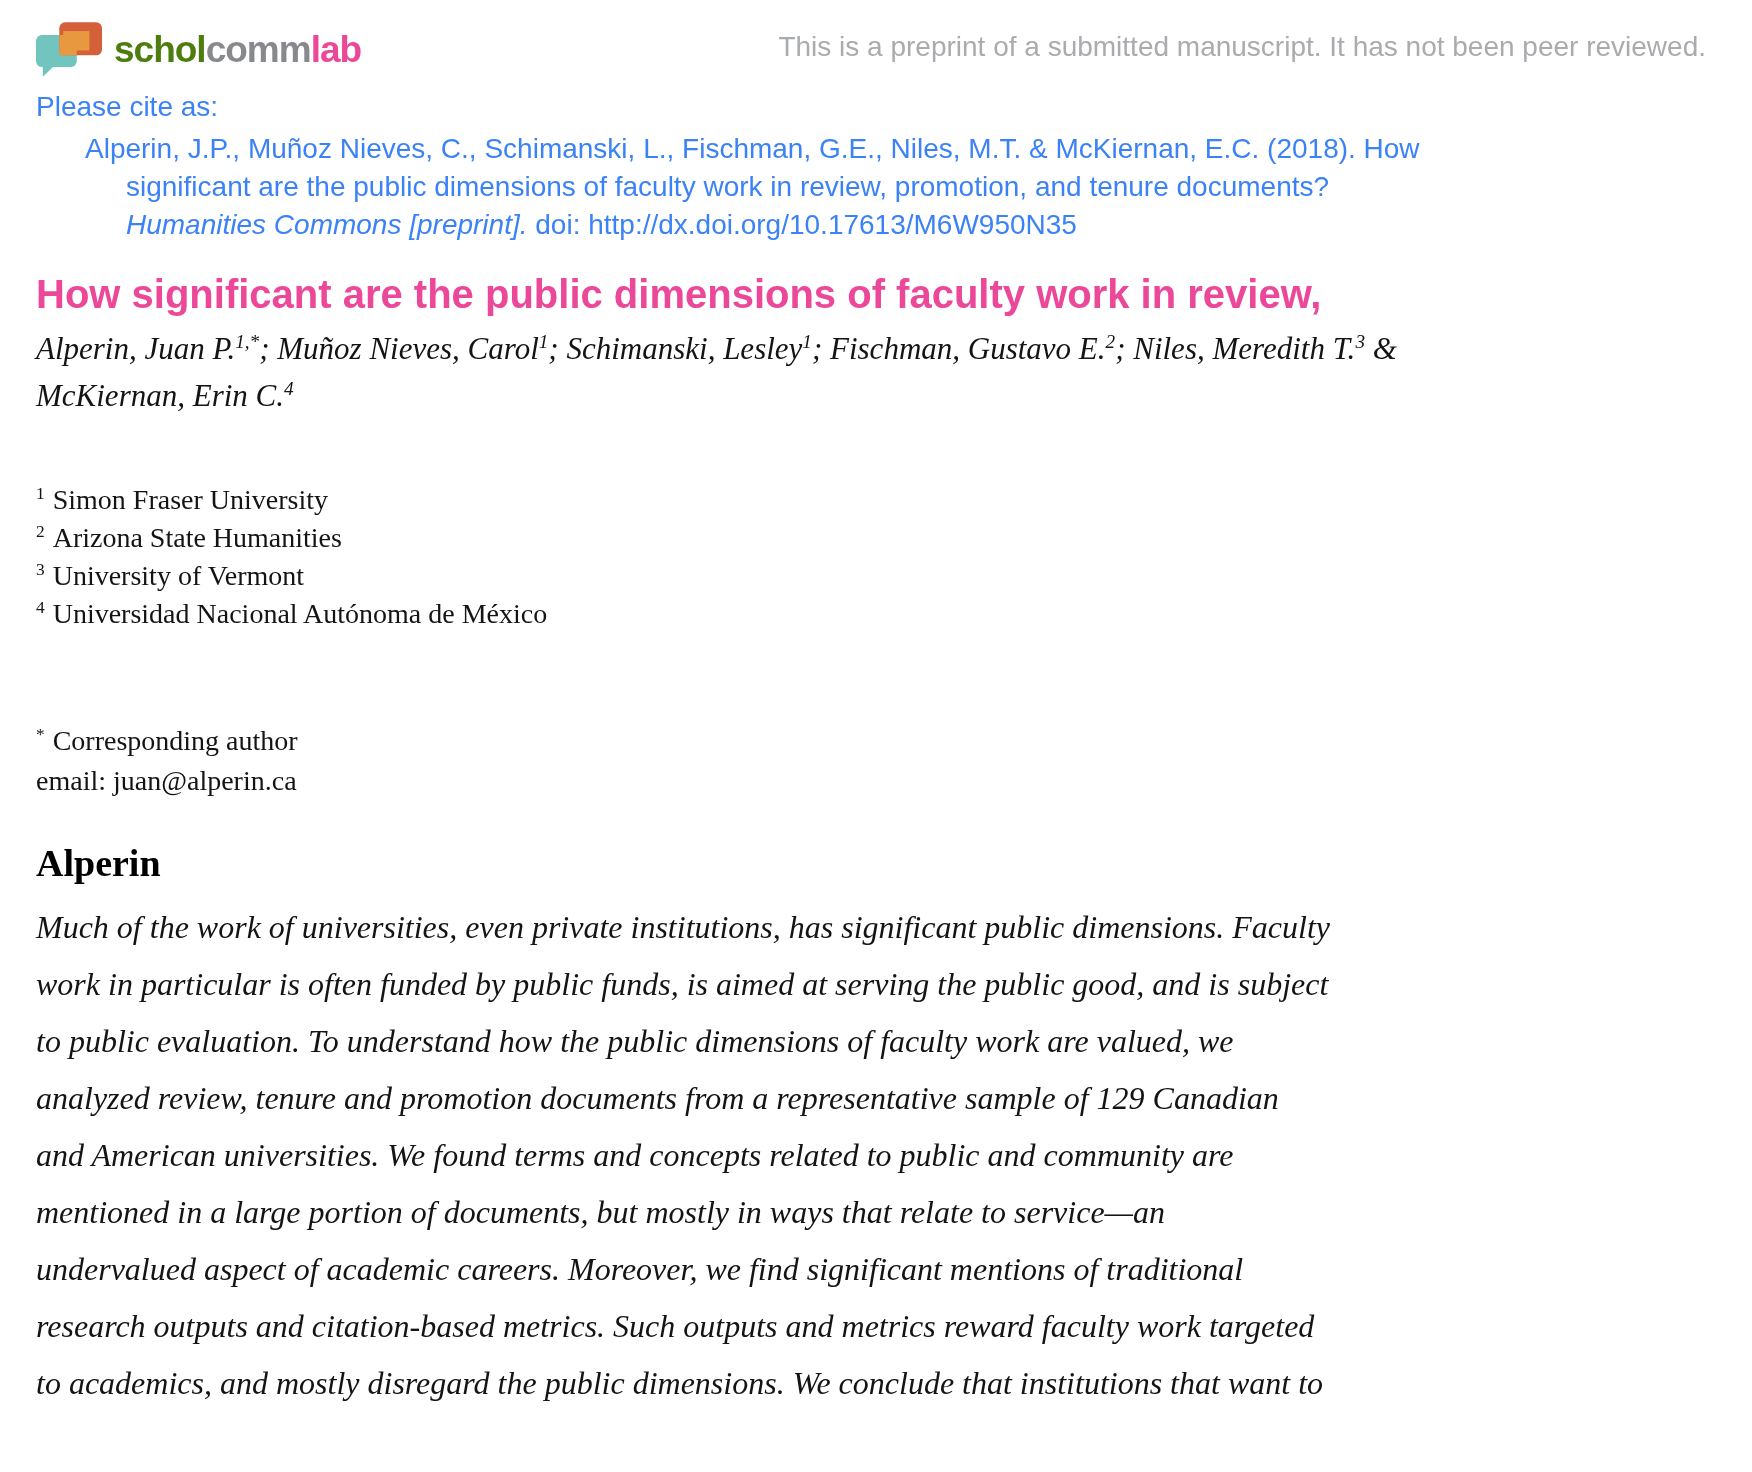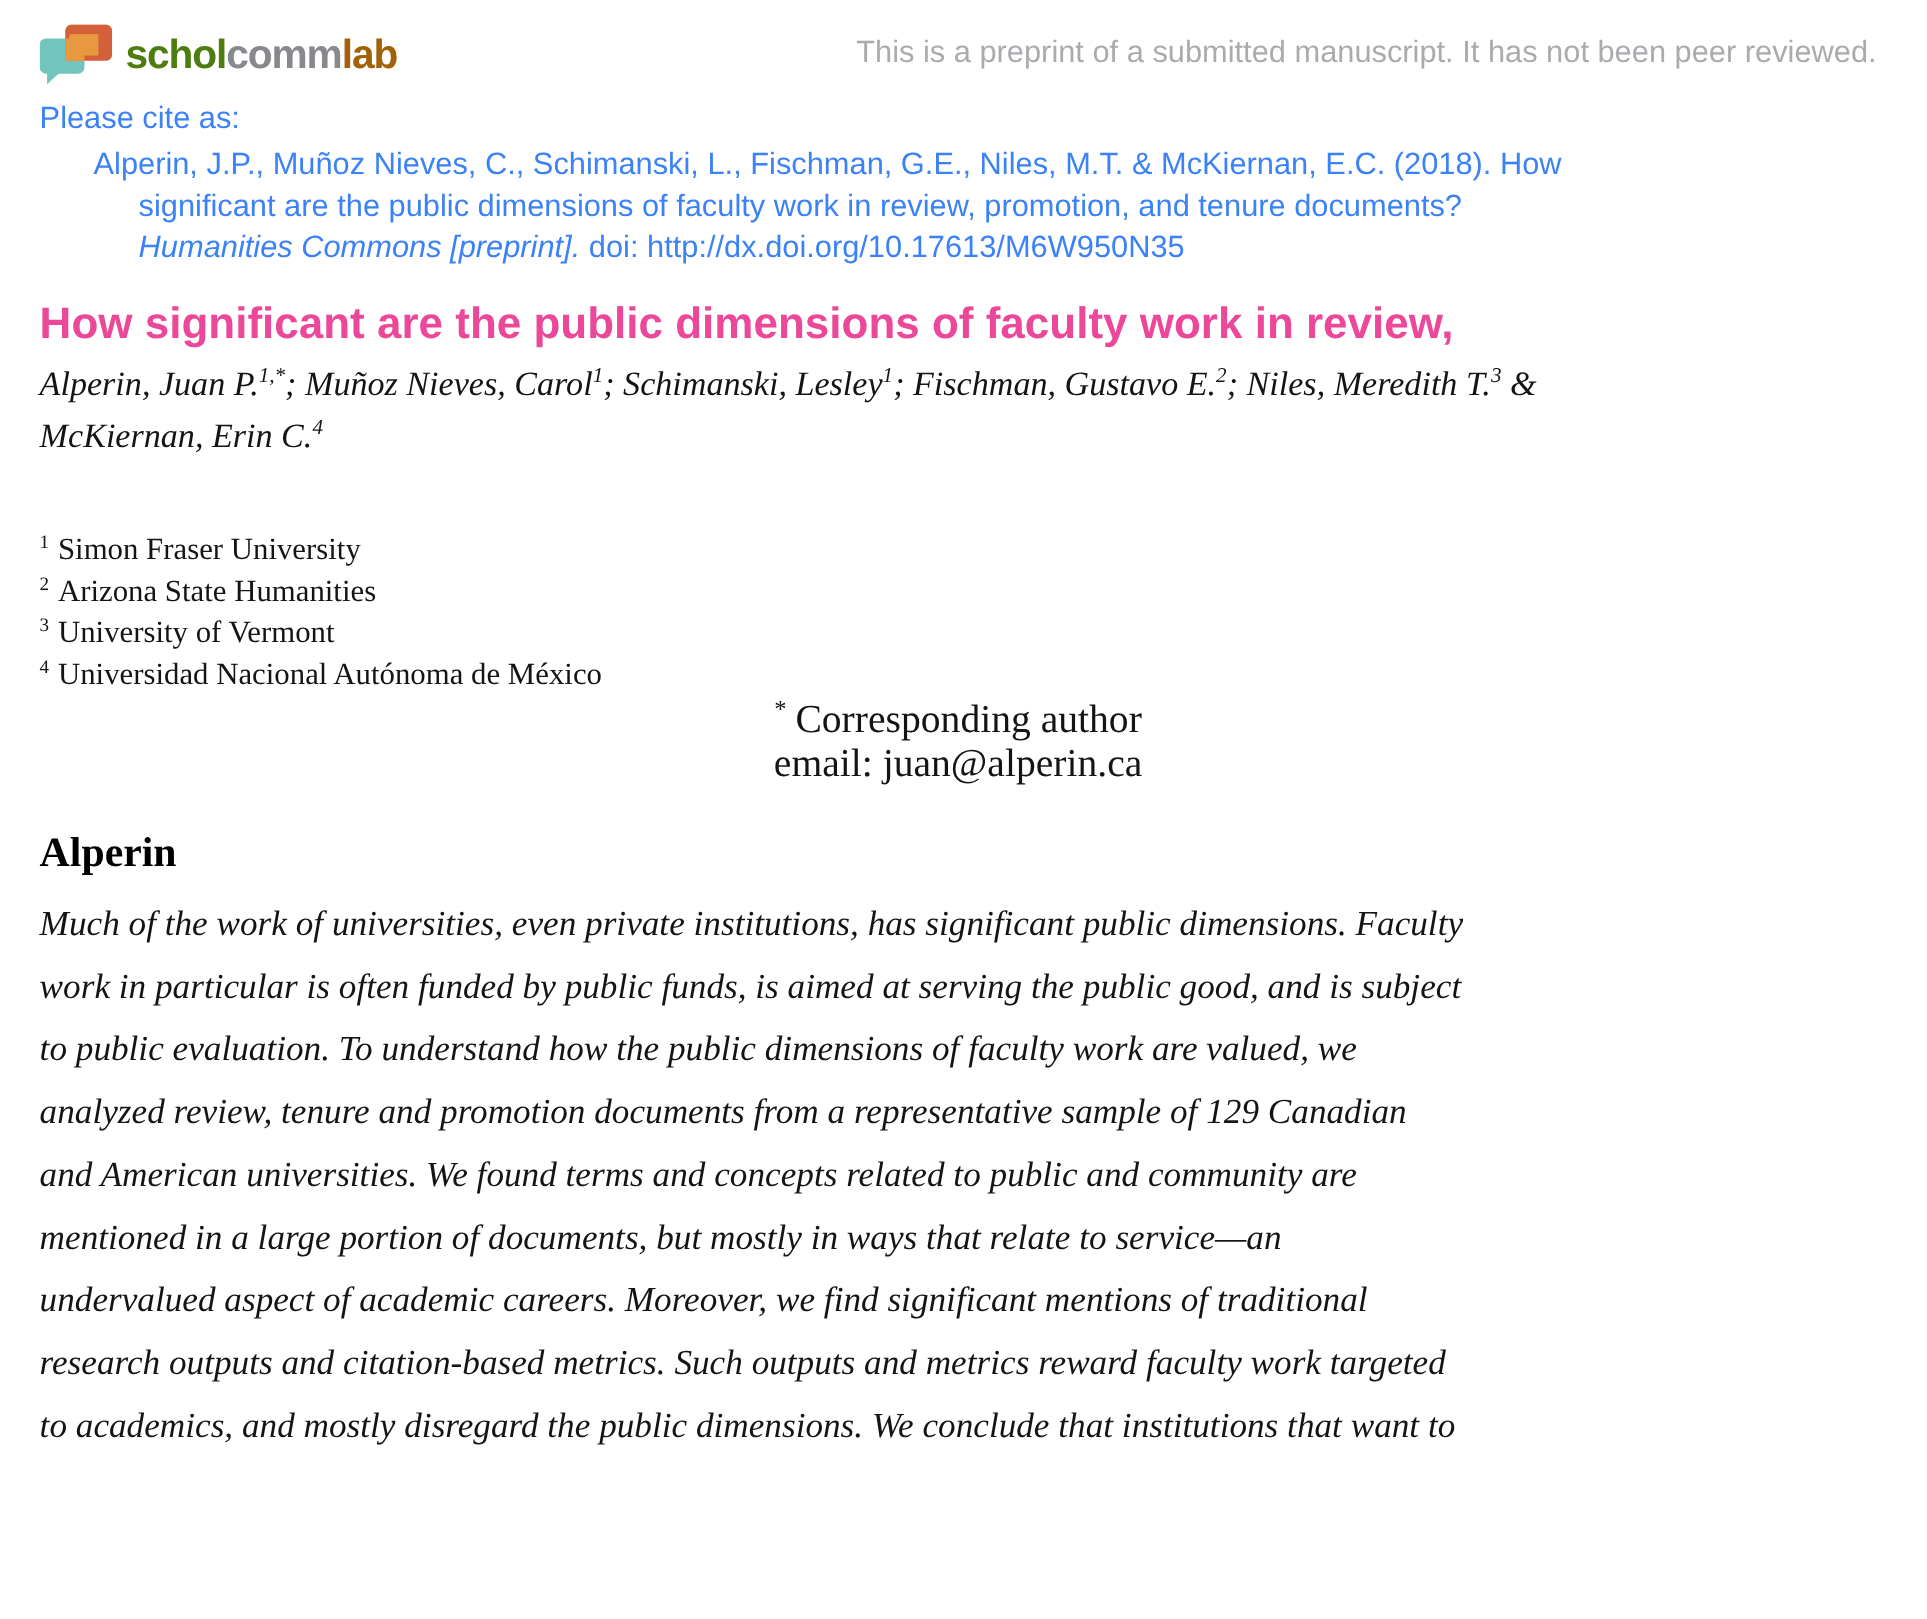--- a/index.html
+++ b/index.html
@@ -19,21 +19,21 @@
   .brand svg { display: block; }
   .wordmark {
     font-family: "Liberation Sans", sans-serif;
     font-weight: bold;
     font-size: 37px;
     letter-spacing: -1px;
     line-height: 52px;
   }
   .wm-schol { color: #4d7c0f; }
   .wm-comm  { color: #87898d; }
-  .wm-lab   { color: #a16207; }
+  .wm-lab   { color: #ec4899; }
   .notice {
     margin-left: auto;
     font-family: "Liberation Sans", sans-serif;
     font-size: 28px;
     color: #a9abae;
     padding-top: 9px;
     white-space: nowrap;
   }
 
   
@@ -79,23 +79,23 @@
   
   .affiliations {
     margin-top: 62px;
     font-size: 28px;
     line-height: 38px;
   }
   .aff-row sup { margin-right: 8px; }
 
   
   .corresponding {
-    font-size: 36px;
+    margin-top: 88px;
+    font-size: 28px;
     line-height: 40px;
-    text-align: center;
   }
   .corresponding sup { margin-right: 8px; }
 
   
   .abstract-heading {
     margin-top: 38px;
     font-size: 38px;
     font-weight: bold;
     line-height: 48px;
     color: #000000;

